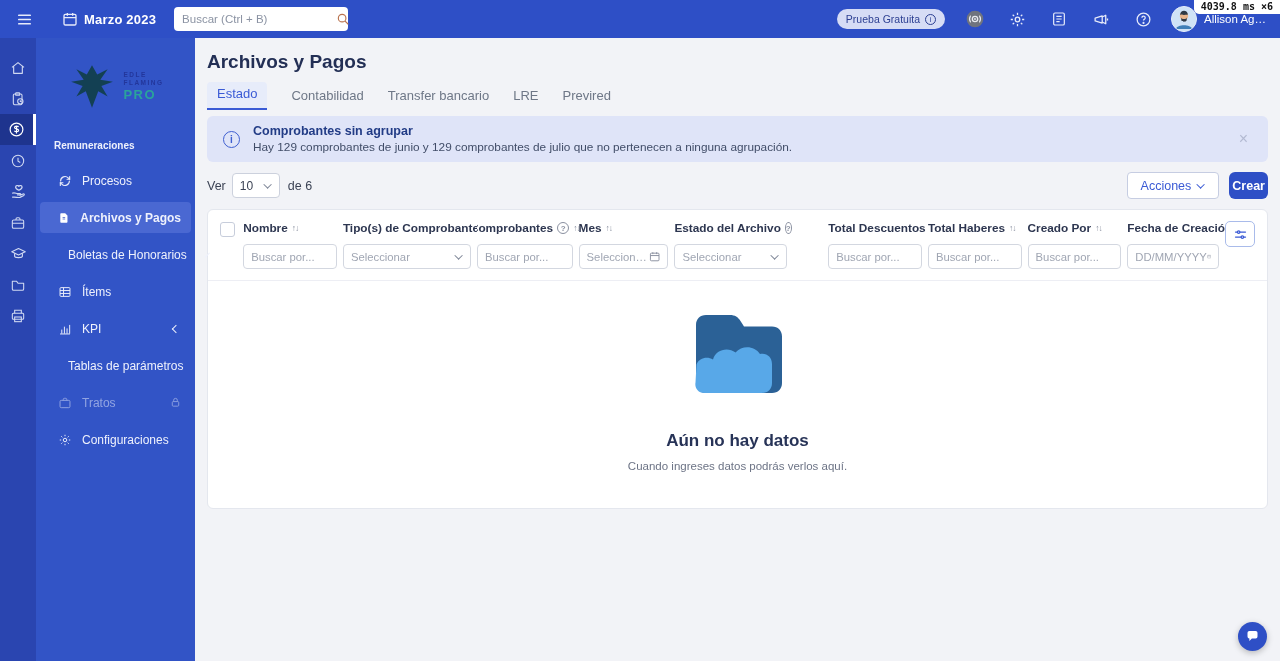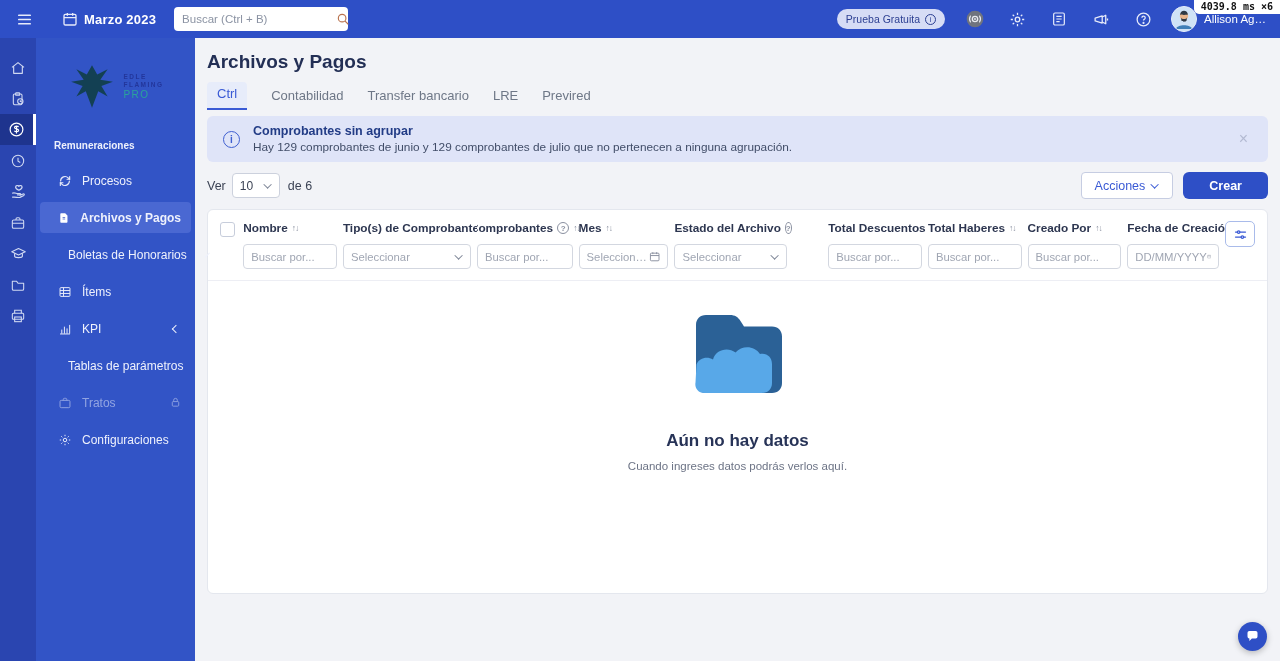--- a/index.html
+++ b/index.html
@@ -30,21 +30,21 @@
 
   
   .rail { position:absolute; top:38px; left:0; bottom:0; width:36px; background:#2a45b0; z-index:20;
           display:flex; flex-direction:column; align-items:stretch; padding-top:14px; }
   .rail-item { height:31px; display:flex; align-items:center; justify-content:center; cursor:pointer; opacity:.92; }
   .rail-item.active { background:rgba(10,20,80,.35); border-right:3px solid #fff; opacity:1; }
   .panel { position:absolute; top:38px; left:36px; bottom:0; width:159px; background:#3254c6; z-index:20; color:#eef1fc; }
   .logo-block { height:92px; display:flex; align-items:center; justify-content:center; gap:6px; padding-top:6px; }
   .logo-text { display:flex; flex-direction:column; line-height:1.25; }
   .logo-l1,.logo-l2 { font-size:6.5px; letter-spacing:1.5px; color:#23369b; font-weight:bold; }
-  .logo-l3 { font-size:10px; letter-spacing:1.5px; color:#2aa39b; font-weight:normal; }
+  .logo-l3 { font-size:13px; letter-spacing:1.5px; color:#2aa39b; font-weight:bold; }
   .section-label { font-size:10px; font-weight:bold; padding:10px 0 4px 18px; }
   .nav { margin-top:10px; display:flex; flex-direction:column; gap:6px; }
   .nav-item { height:31px; display:flex; align-items:center; gap:10px; padding:0 10px 0 18px;
               font-size:12px; cursor:pointer; margin:0 4px; border-radius:4px; white-space:nowrap; }
   .nav-item.active { background:#4a68d2; font-weight:bold; }
   .nav-item.disabled { opacity:.5; cursor:default; }
   .nav-item .grow { flex:1; }
   .chev-left { width:6px; height:6px; border-left:1.6px solid #eef1fc; border-bottom:1.6px solid #eef1fc;
                transform:rotate(45deg); margin-right:2px; }
 
@@ -67,24 +67,24 @@
   .ctl-label { font-size:12.5px; color:#3c4355; }
   .select-box { margin:0 8px 0 6px; width:48px; height:25px; background:#fff; border:1px solid #ccd1dd;
                 border-radius:4px; display:flex; align-items:center; justify-content:space-between;
                 padding:0 7px; font-size:12px; color:#3c4355; cursor:pointer; }
   .caret { width:6px; height:6px; border-left:1.6px solid #7d8596; border-bottom:1.6px solid #7d8596;
            transform:rotate(-45deg) translateY(-2px); }
   .btn-outline { margin-left:auto; height:27px; background:#fff; border:1px solid #c6cde2; border-radius:4px;
                  color:#3a5ad5; font-size:12.5px; display:flex; align-items:center; gap:8px; padding:0 13px; cursor:pointer; }
   .btn-outline .caret { border-color:#3a5ad5; }
   .btn-solid { margin-left:10px; height:27px; background:#2e4fc6; border:none; border-radius:6px; color:#fff;
-               font-size:12.5px; font-weight:bold; padding:0 26px; cursor:pointer; font-family:inherit; }
+               font-size:12.5px; font-weight:bold; padding:0 3px; cursor:pointer; font-family:inherit; }
 
   
-  .card { margin-top:10px; background:#fff; border:1px solid #e4e7ee; border-radius:6px; height:385px; position:relative; }
+  .card { margin-top:10px; background:#fff; border:1px solid #e4e7ee; border-radius:6px; height:300px; position:relative; }
   .thead { display:flex; padding:11px 12px 0; }
   .col { display:flex; flex-direction:column; gap:9px; overflow:hidden; padding-right:6px; }
   .col-cb { width:24px; } .col-1 { width:104px; } .col-2 { width:140px; } .col-3 { width:106px;align-items:center; }
   .col-4 { width:100px; } .col-5 { width:124px; } .col-6 { width:104px;margin-left:35px; } .col-7 { width:104px; }
   .col-8 { width:104px; } .col-9 { width:102px; } .col-set { flex:1; display:flex; justify-content:flex-end; }
   .hlabel { font-size:11.8px; font-weight:bold; color:#2d3650; white-space:nowrap; display:flex; align-items:center; gap:4px; }
   .sort { font-size:8.5px; color:#8a90a0; letter-spacing:-1px; font-weight:normal; cursor:pointer; }
   .help-circle { width:12px; height:12px; border-radius:50%; border:1px solid #8a90a0; color:#8a90a0; font-size:8px;
                  display:inline-flex; align-items:center; justify-content:center; cursor:pointer; }
   .checkbox { width:15px; height:15px; border:1.5px solid #c7cddb; border-radius:3px; background:#fff; cursor:pointer; margin-top:1px; }
@@ -320,21 +320,21 @@
         </svg>
       <span>Configuraciones</span>
     </div>
   </nav>
 </aside>
 
 <main class="content">
   <h1 class="page-title">Archivos y Pagos</h1>
 
   <div class="tabs">
-    <span class="tab active">Ctrl</span>
+    <span class="tab active">Estado</span>
     <span class="tab">Contabilidad</span>
     <span class="tab">Transfer bancario</span>
     <span class="tab">LRE</span>
     <span class="tab">Previred</span>
   </div>
 
   <div class="banner">
     <span class="info-circle">i</span>
     <div>
       <div class="banner-title">Comprobantes sin agrupar</div>

